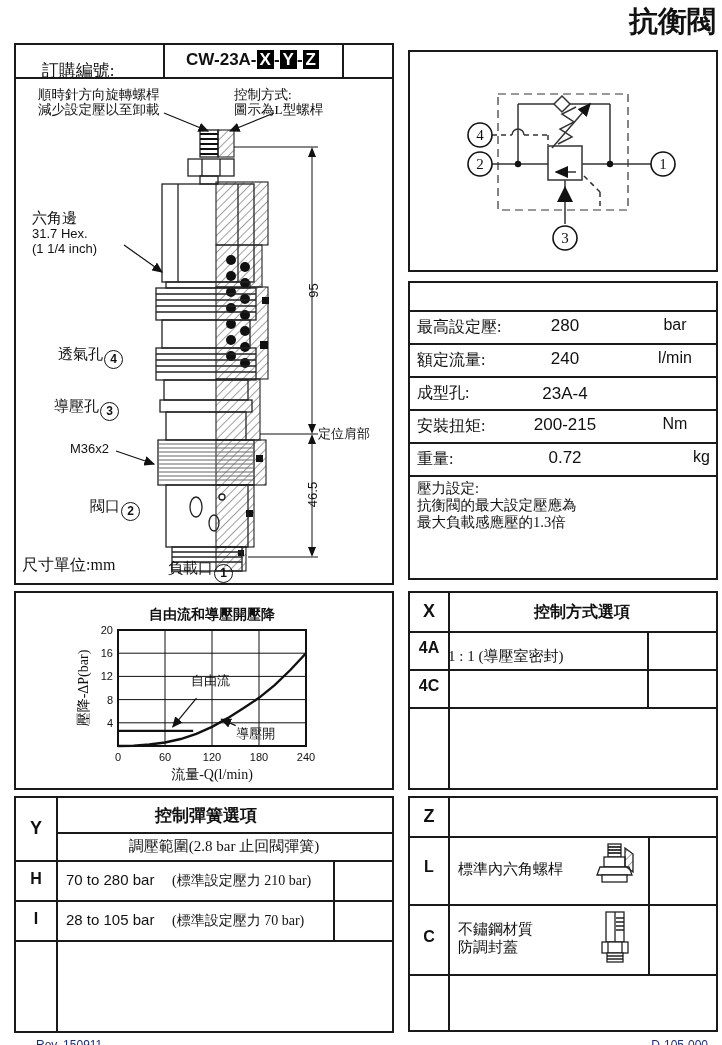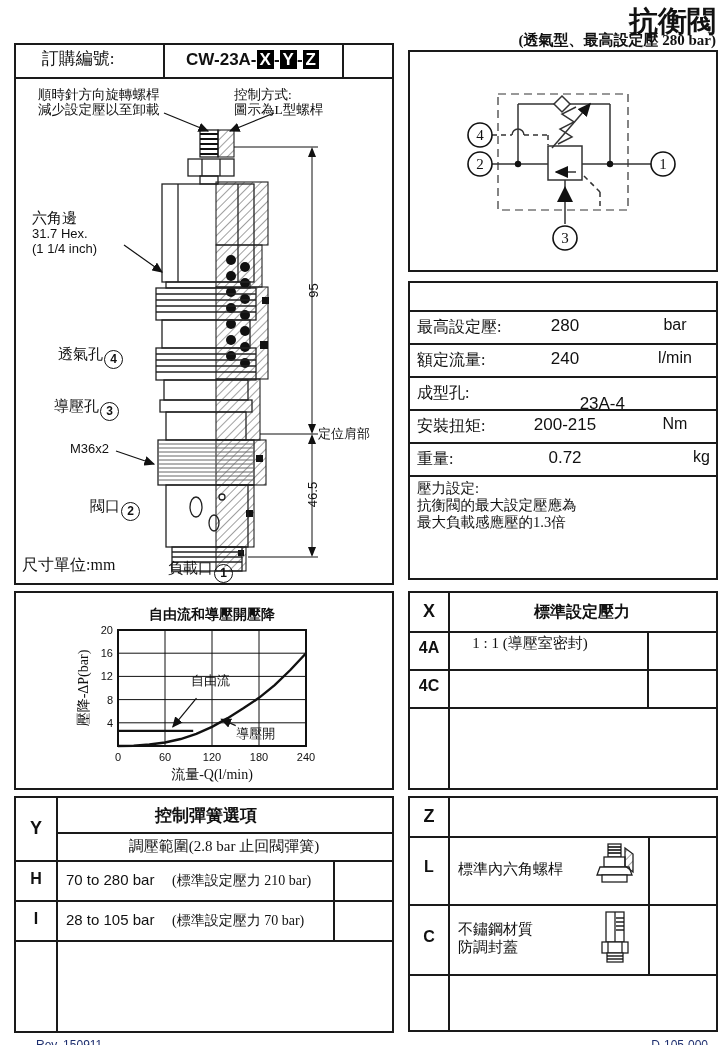--- a/index.html
+++ b/index.html
@@ -22,28 +22,27 @@
   .ctitle{font:600 14px "Liberation Serif",serif;fill:#111}
   .clabel{font:14px "Liberation Serif",serif;fill:#111}
   .cell-desc{font-family:"Liberation Serif",serif}
 </style>
 </head>
 <body>
 
 <div class="page">
 
   <div class="a serif b" style="right:6px;top:2px;font-size:29px">抗衡閥</div>
-  <div class="a serif b" style="right:6px;top:31px;font-size:15px">(透氣型、最高設定壓 280 bar)</div>
 
   <div class="box" style="left:14px;top:43px;width:380px;height:542px">
 
     <div class="hline" style="left:0;top:32px;width:376px"></div>
     <div class="vline" style="left:147px;top:0;height:32px"></div>
     <div class="vline" style="left:326px;top:0;height:32px"></div>
-    <div class="a serif" style="left:0;top:2px;width:124px;text-align:center;font-size:17px">訂購編號:</div>
+    <div class="a serif" style="left:0;top:14px;width:124px;text-align:center;font-size:17px">訂購編號:</div>
     <div class="a sans b" style="left:147px;top:5px;width:179px;text-align:center;font-size:17px"><span>CW-23A-</span><span class="inv">X</span><span>-</span><span class="inv">Y</span><span>-</span><span class="inv">Z</span></div>
 
     <svg class="a" style="left:0;top:0" width="376" height="538" viewBox="0 0 376 538">
       <defs>
         <pattern id="hatch" width="6" height="6" patternUnits="userSpaceOnUse" patternTransform="rotate(45)">
           <line x1="0" y1="0" x2="0" y2="6" stroke="#444" stroke-width="1"></line>
         </pattern>
         <marker id="la" markerWidth="9" markerHeight="8" refX="8" refY="4" orient="auto">
           <path d="M0,0L9,4L0,8z" fill="#111"></path>
         </marker>
@@ -250,21 +249,21 @@
       <span class="a sans" style="left:95px;top:6px;width:120px;text-align:center;font-size:17px">280</span>
       <span class="a sans" style="left:230px;top:6px;width:70px;text-align:center;font-size:16px">bar</span>
     </div>
     <div class="a" style="left:0;top:60px;width:306px;height:33px">
       <span class="a serif" style="left:7px;top:7px;font-size:16px">額定流量:</span>
       <span class="a sans" style="left:95px;top:6px;width:120px;text-align:center;font-size:17px">240</span>
       <span class="a sans" style="left:230px;top:6px;width:70px;text-align:center;font-size:16px">l/min</span>
     </div>
     <div class="a" style="left:0;top:93px;width:306px;height:33px">
       <span class="a serif" style="left:7px;top:7px;font-size:16px">成型孔:</span>
-      <span class="a sans" style="left:95px;top:18px;width:120px;text-align:right;font-size:17px">23A-4</span>
+      <span class="a sans" style="left:95px;top:8px;width:120px;text-align:center;font-size:17px">23A-4</span>
       <span class="a sans" style="left:230px;top:6px;width:70px;text-align:center;font-size:16px"></span>
     </div>
     <div class="a" style="left:0;top:126px;width:306px;height:33px">
       <span class="a serif" style="left:7px;top:7px;font-size:16px">安裝扭矩:</span>
       <span class="a sans" style="left:95px;top:6px;width:120px;text-align:center;font-size:17px">200-215</span>
       <span class="a sans" style="left:230px;top:6px;width:70px;text-align:center;font-size:16px">Nm</span>
     </div>
     <div class="a" style="left:0;top:159px;width:306px;height:33px">
       <span class="a serif" style="left:7px;top:7px;font-size:16px">重量:</span>
       <span class="a sans" style="left:95px;top:6px;width:120px;text-align:center;font-size:17px">0.72</span>
@@ -318,23 +317,23 @@
       </svg>
   </div>
 
   <div class="box" style="left:408px;top:591px;width:310px;height:199px">
     <div class="vline" style="left:38px;top:0;height:195px"></div>
     <div class="hline" style="left:0;top:38px;width:306px"></div>
     <div class="hline" style="left:0;top:76px;width:306px"></div>
     <div class="hline" style="left:0;top:114px;width:306px"></div>
     <div class="vline" style="left:237px;top:38px;height:76px"></div>
     <div class="a sans b" style="left:0;top:8px;width:38px;text-align:center;font-size:18px">X</div>
-    <div class="a serif b" style="left:38px;top:9px;width:268px;text-align:center;font-size:16px">標準設定壓力</div>
+    <div class="a serif b" style="left:38px;top:9px;width:268px;text-align:center;font-size:16px">控制方式選項</div>
     <div class="a sans b" style="left:0;top:46px;width:38px;text-align:center;font-size:16px">4A</div>
-    <div class="a cell-desc" style="left:38px;top:41px;width:164px;text-align:center;font-size:15px">1 : 1 (導壓室密封)</div>
+    <div class="a cell-desc" style="left:38px;top:54px;width:164px;text-align:left;font-size:15px">1 : 1 (導壓室密封)</div>
     <div class="a sans b" style="left:0;top:84px;width:38px;text-align:center;font-size:16px">4C</div>
   </div>
 
   <div class="box" style="left:14px;top:796px;width:380px;height:237px">
     <div class="vline" style="left:40px;top:0;height:233px"></div>
     <div class="hline" style="left:40px;top:34px;width:336px"></div>
     <div class="hline" style="left:0;top:62px;width:376px"></div>
     <div class="hline" style="left:0;top:102px;width:376px"></div>
     <div class="hline" style="left:0;top:142px;width:376px"></div>
     <div class="vline" style="left:317px;top:62px;height:80px"></div>

